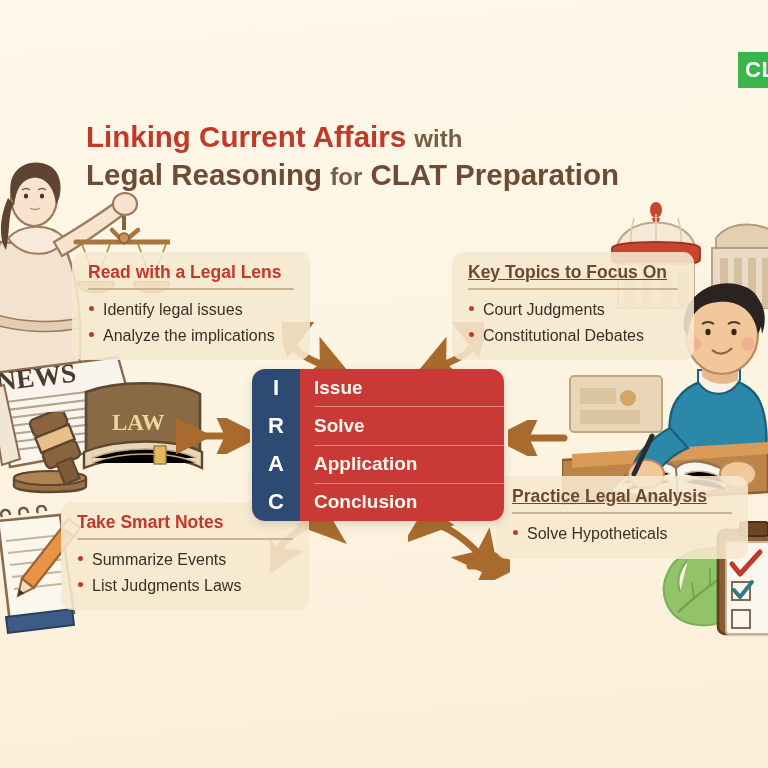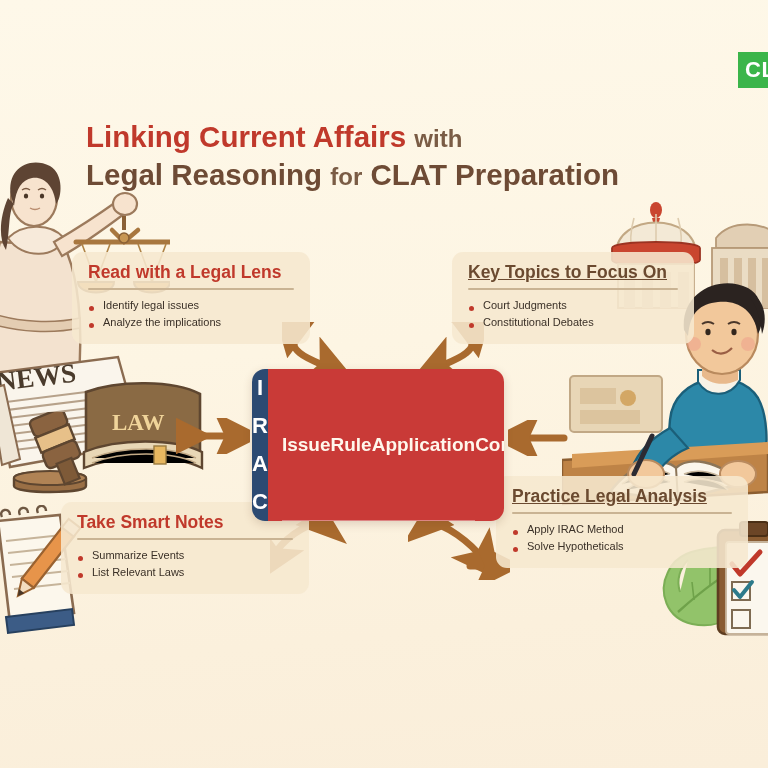--- a/index.html
+++ b/index.html
@@ -46,21 +46,21 @@
   }
   .card-title { font-size: 17.5px; font-weight: bold; white-space: nowrap; }
   .c-red   { color: #C0392B; }
   .c-brown { color: #6B4A30; text-decoration: underline; }
   .card-rule {
     height: 1.6px; background: #C9B393; margin: 5px 0 7px 0;
     border-radius: 2px;
   }
   .bullets { list-style: none; }
   .bullets li {
-    font-size: 11px; color: #3A3027;
+    font-size: 16px; color: #3A3027;
     line-height: 1.62; position: relative; padding-left: 15px;
     white-space: nowrap;
   }
   .bullets li::before {
     content: ""; position: absolute; left: 1px; top: 9px;
     width: 5px; height: 5px; border-radius: 50%; background: #C0392B;
   }
 
   #card-read     { top: 252px; left: 72px;  width: 238px; }
   #card-topics   { top: 252px; left: 452px; width: 242px; }
@@ -78,21 +78,21 @@
   #irac-letters {
     width: 48px; background: #2C4A72;
     display: flex; flex-direction: column;
   }
   #irac-letters .ltr {
     flex: 1; display: flex; align-items: center; justify-content: center;
     color: #FFFFFF; font-size: 22px; font-weight: bold;
   }
   #irac-words {
     flex: 1; background: #C93A37;
-    display: flex; flex-direction: row;
+    display: flex; flex-direction: column;
     padding: 0 0 0 14px;
   }
   #irac-words .wrd {
     flex: 1; display: flex; align-items: center;
     color: #FFF7EC; font-size: 19px; font-weight: bold;
     border-bottom: 1.3px solid rgba(255,255,255,.38);
   }
   #irac-words .wrd:last-child { border-bottom: none; }
 
   
@@ -406,41 +406,40 @@
       <li>Court Judgments</li>
       <li>Constitutional Debates</li>
     </ul>
   </div>
 
   <div class="card" id="card-notes">
     <div class="card-title c-red">Take Smart Notes</div>
     <div class="card-rule"></div>
     <ul class="bullets">
       <li>Summarize Events</li>
-      <li>List Relevant Laws</li>
+      <li>List Judgments Laws</li>
     </ul>
   </div>
 
   <div class="card" id="card-practice">
     <div class="card-title c-brown">Practice Legal Analysis</div>
     <div class="card-rule"></div>
     <ul class="bullets">
-      <li>Apply IRAC Method</li>
       <li>Solve Hypotheticals</li>
     </ul>
   </div>
 
   <div id="irac">
     <div id="irac-letters">
       <div class="ltr">I</div>
       <div class="ltr">R</div>
       <div class="ltr">A</div>
       <div class="ltr">C</div>
     </div>
     <div id="irac-words">
       <div class="wrd">Issue</div>
-      <div class="wrd">Rule</div>
+      <div class="wrd">Solve</div>
       <div class="wrd">Application</div>
       <div class="wrd">Conclusion</div>
     </div>
   </div>
 
 </div>
 
 </body></html>

